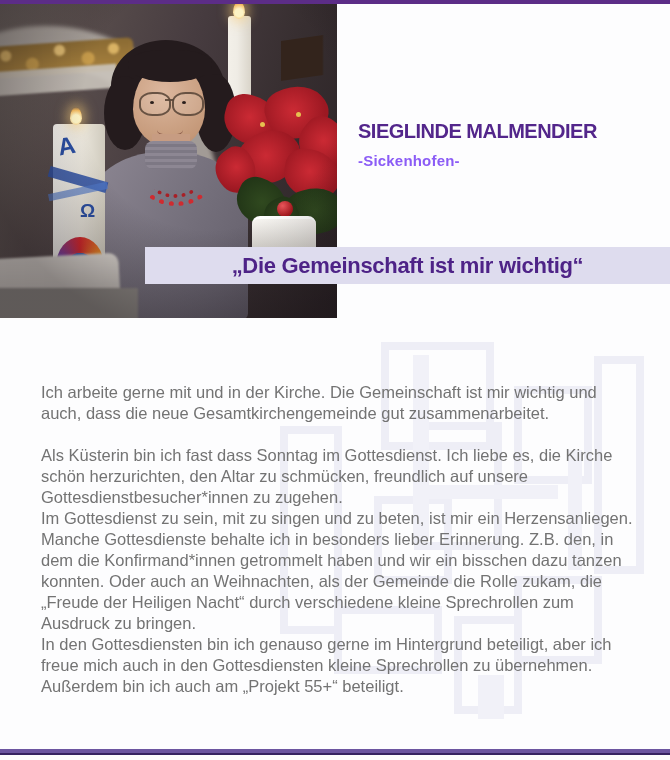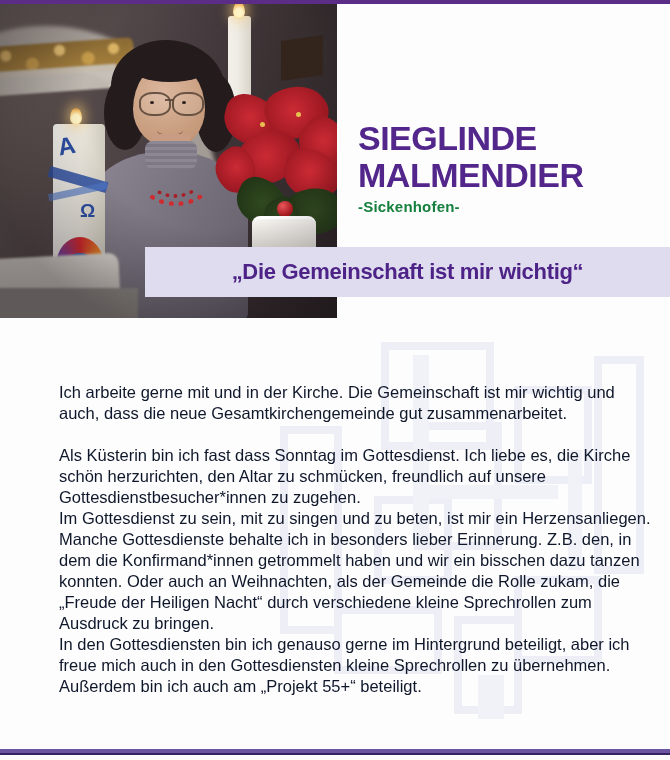--- a/index.html
+++ b/index.html
@@ -98,33 +98,33 @@
                radial-gradient(circle at 30% 50%, #cfe0ff 0 14%, transparent 16%),
                radial-gradient(circle at 70% 50%, #cfe0ff 0 14%, transparent 16%); }
   .cloth { left:-12px; top:252px; width:132px; height:70px; background:linear-gradient(#e0dbd4,#b7b2ac);
     border-radius:10px; transform:rotate(-3deg); filter:blur(1px); }
   .table-front { left:-4px; top:284px; width:142px; height:34px; background:#8e8a85; filter:blur(1px); }
   .vignette { left:0; top:0; width:337px; height:314px;
     background:radial-gradient(circle at 62% 32%, rgba(0,0,0,0) 42%, rgba(18,12,16,0.38) 78%); }
 
   
   .name-block { left:358px; top:120px; }
-  .person-name { font-size:34px; font-weight:bold; color:#53268b; letter-spacing:-0.5px; line-height:1.1; }
-  .person-town { font-size:15px; font-weight:bold; color:#15803d; margin-top:3px; letter-spacing:0.2px; }
-
-  .quote-banner { left:145px; top:247px; width:525px; height:50px; background:#dedcee;
+  .person-name { font-size:20px; font-weight:bold; color:#53268b; letter-spacing:-0.5px; line-height:1.1; }
+  .person-town { font-size:15px; font-weight:bold; color:#8b5cf6; margin-top:10px; letter-spacing:0.2px; }
+
+  .quote-banner { left:145px; top:247px; width:525px; height:37px; background:#dedcee;
     display:flex; align-items:center; justify-content:center; z-index:5; }
   .quote-text { font-size:22px; font-weight:bold; color:#4e2387; letter-spacing:-0.3px; }
 
   
   .watermark { left:268px; top:330px; width:402px; height:402px; opacity:0.55; }
 
   
-  .body-text { left:59px; top:382px; width:602px; font-size:16.5px; line-height:21px;
-    color:#0f172a; z-index:4; }
+  .body-text { left:41px; top:382px; width:602px; font-size:16.5px; line-height:21px;
+    color:#737373; z-index:4; }
   .body-text p { margin:0; white-space:pre-line; }
   .body-text p.gap { margin-bottom:21px; }
 </style>
 </head>
 <body>
 
 <div id="page">
 
   <div class="abs top-bar"></div>
 

